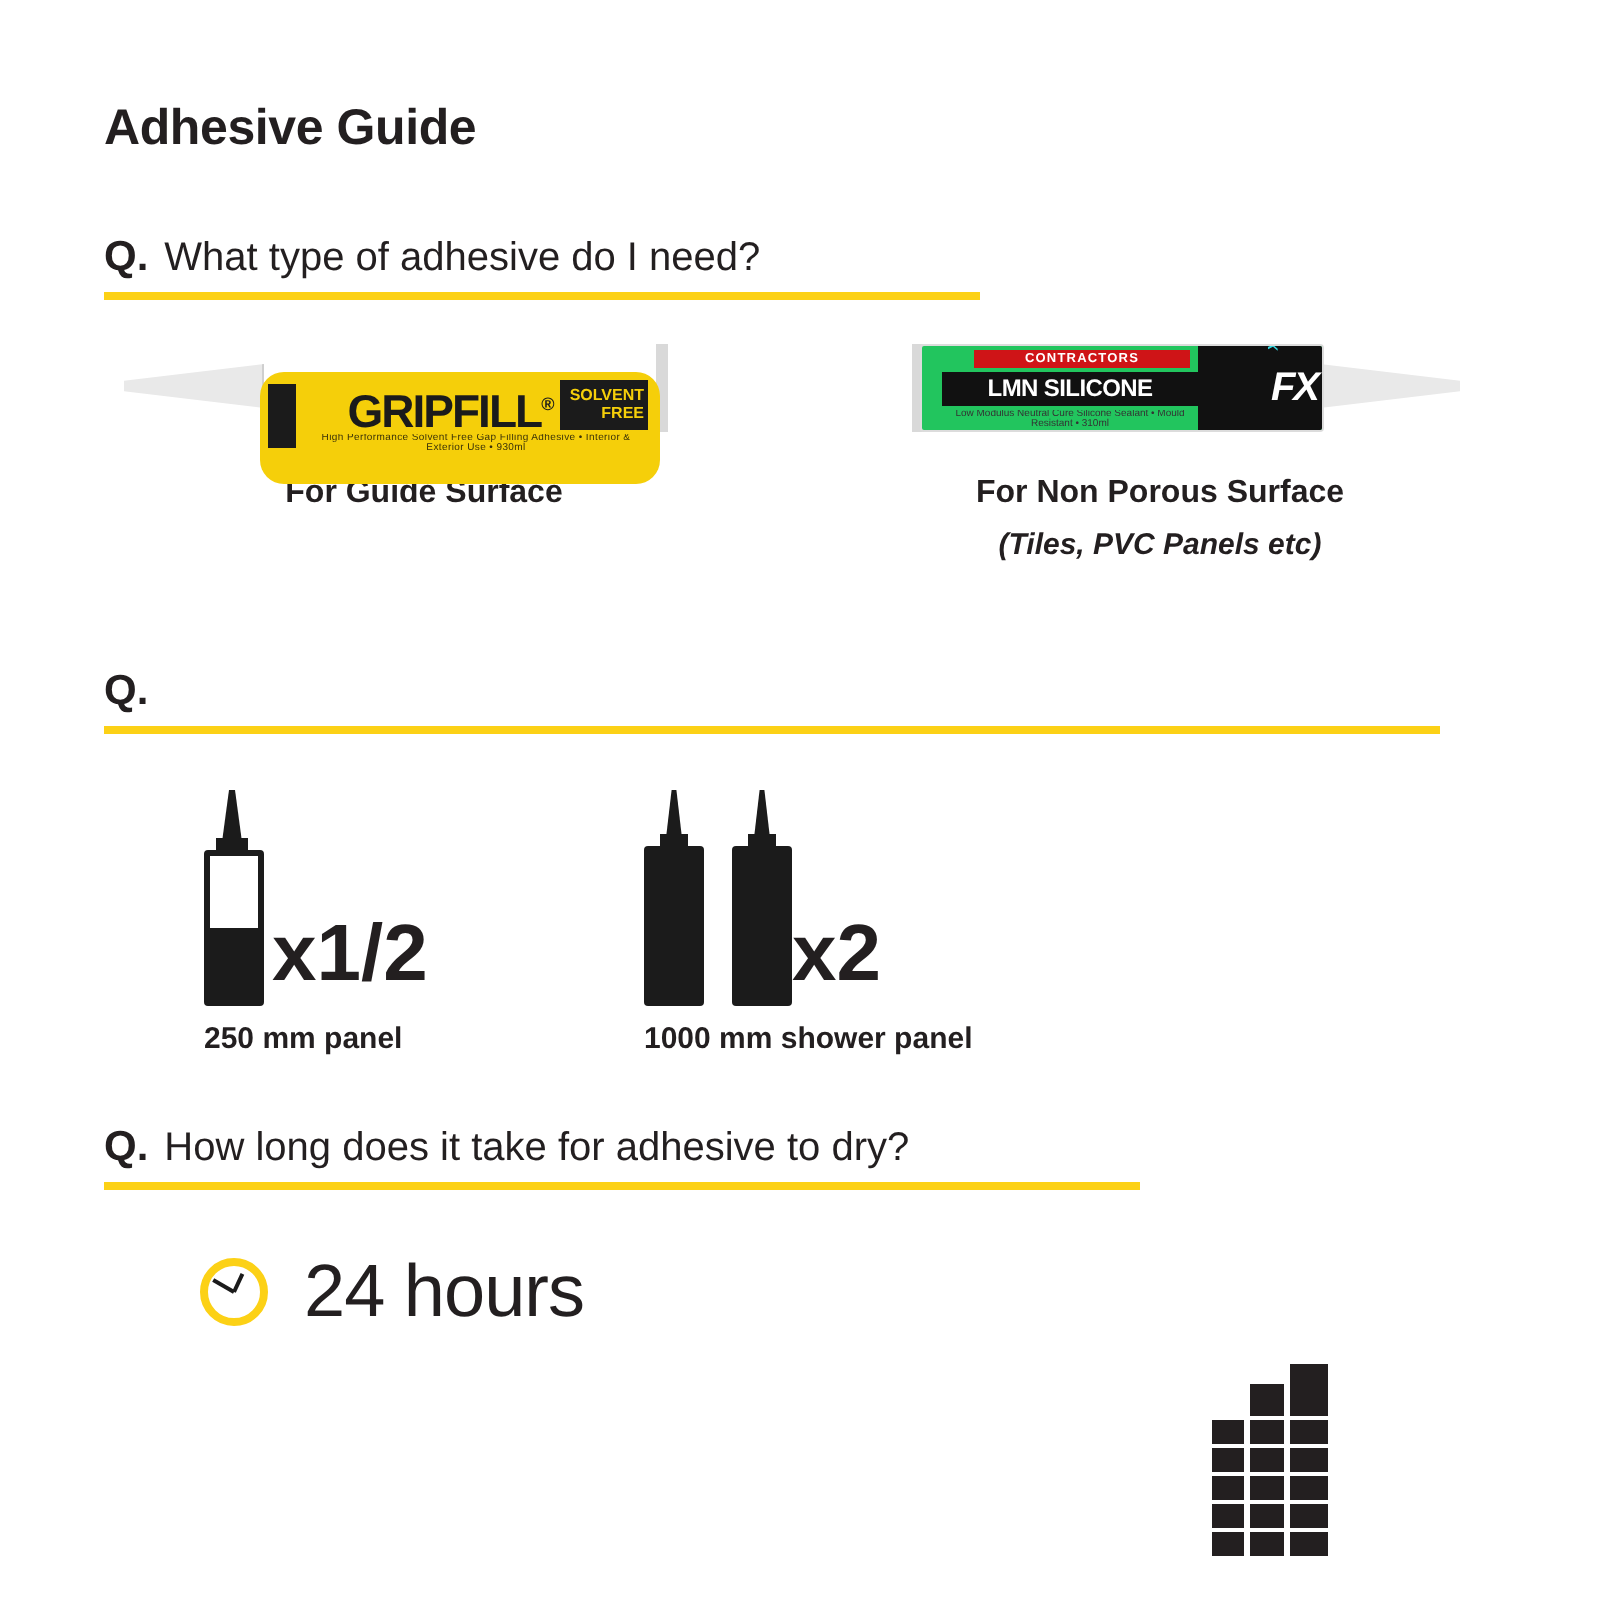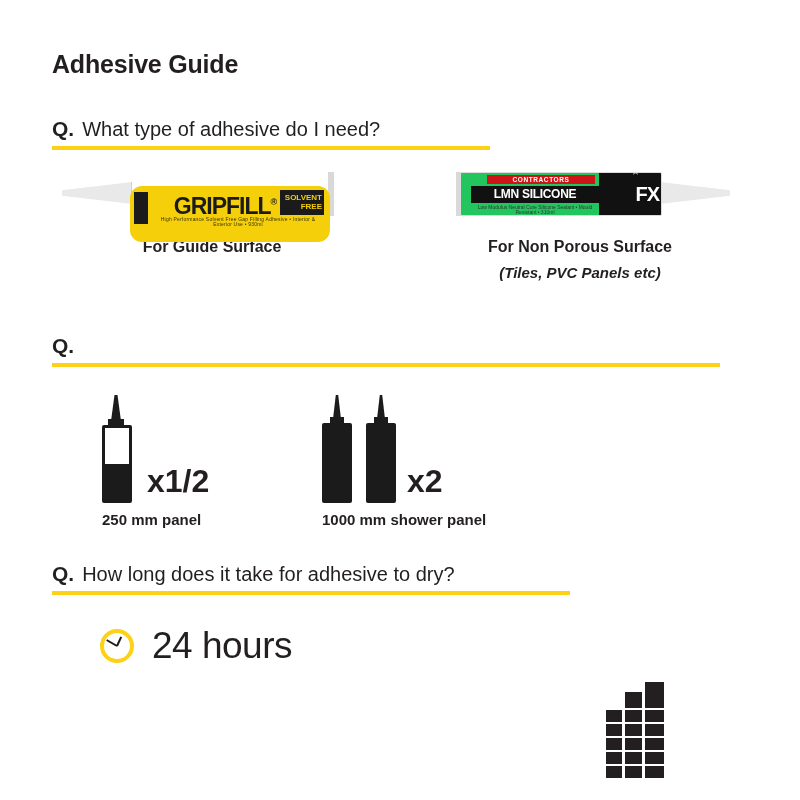--- a/index.html
+++ b/index.html
@@ -93,21 +93,21 @@
   .lmn {
     position:absolute; left:10px; top:13px; width:128px; height:17px;
     background:#111; color:#fff; font-size:12px; font-weight:bold;
     text-align:center; line-height:17px; letter-spacing:-0.3px;
   }
   .lmn-sub {
     position:absolute; left:10px; top:32px; width:128px; height:9px;
     font-size:5px; color:#333; line-height:5px; overflow:hidden;
   }
   .fx-block {
-    position:absolute; right:0; top:0; width:62px; height:44px; background:#111;
+    position:absolute; right:0; top:0; width:62px; height:44px; background:#111;font-style:italic;
   }
   .fx {
     position:absolute; right:2px; top:10px; color:#fff; font-size:20px;
     font-weight:bold; letter-spacing:-1px;
   }
   .proflex {
     position:absolute; right:22px; top:2px; color:#36d6e0; font-size:7px;
     font-weight:bold; transform: rotate(90deg); transform-origin: right top;
     white-space:nowrap;
   }
@@ -118,21 +118,21 @@
   
   #q2 { left:52px; top:335px; }
   #q2 .underline { width:668px; }
 
   .count-row { position:absolute; left:52px; top:395px; width:700px; height:140px; }
 
   .count-group { position:absolute; display:flex; align-items:flex-end; }
   .count-group .label {
     position:absolute; left:0; top:116px; font-size:15px; font-weight:bold; white-space:nowrap;
   }
-  .xlabel { font-size:32px; font-weight:bold; margin-left:11px; line-height:1; padding-bottom:6px; }
+  .xlabel { font-size:40px; font-weight:bold; margin-left:0; line-height:1; padding-bottom:6px; }
 
   
   .half-tube { position:relative; width:34px; height:108px; }
   .ht-nozzle {
     position:absolute; left:9px; top:0; width:10px; height:26px;
     background:#1b1b1b;
     clip-path: polygon(35% 0%, 65% 0%, 100% 100%, 0% 100%);
   }
   .ht-neck { position:absolute; left:6px; top:24px; width:16px; height:6px; background:#1b1b1b;}
   .ht-body {

